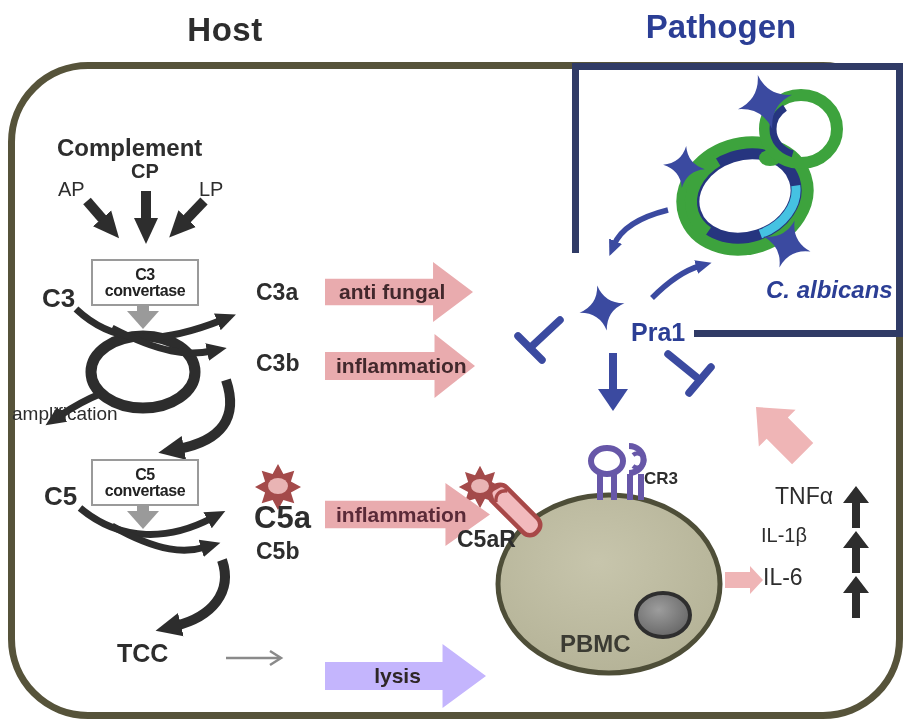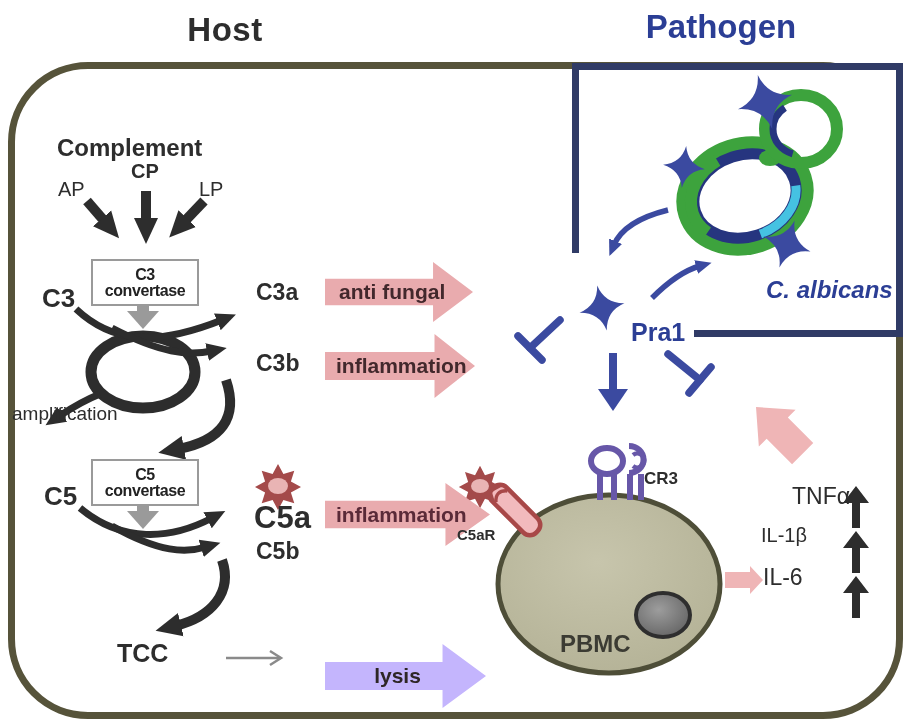--- a/index.html
+++ b/index.html
@@ -228,21 +228,21 @@
   <div class="parrow" style="left:325px;top:483px;width:154px;height:63px;background:#e9abae;color:#5a2a38;">
     <span>inflammation</span>
   </div>
   <div class="parrow" style="left:325px;top:644px;width:150px;height:64px;background:#c4b5fd;color:#2e2626;font-size:22px;">
     <span>lysis</span>
   </div>
 
   <div class="lbl lblz b navy" style="left:766px;top:277px;font-size:24px;font-style:italic;">C. albicans</div>
   <div class="lbl lblz b navy" style="left:631px;top:319px;font-size:25px;">Pra1</div>
 
-  <div class="lbl lblz b" style="left:457px;top:527px;font-size:15px;">C5aR</div>
+  <div class="lbl lblz b" style="left:457px;top:527px;font-size:23px;">C5aR</div>
   <div class="lbl lblz b" style="left:644px;top:470px;font-size:17px;">CR3</div>
   <div class="lbl lblz b" style="left:560px;top:631px;font-size:24px;color:#3b3b33;">PBMC</div>
 
-  <div class="lbl lblz" style="left:792px;top:484px;font-size:23px;">TNFα</div>
+  <div class="lbl lblz" style="left:775px;top:484px;font-size:23px;">TNFα</div>
   <div class="lbl lblz" style="left:761px;top:525px;font-size:20px;">IL-1β</div>
   <div class="lbl lblz" style="left:763px;top:565px;font-size:23px;">IL-6</div>
 
 </div>
 
 </body></html>

